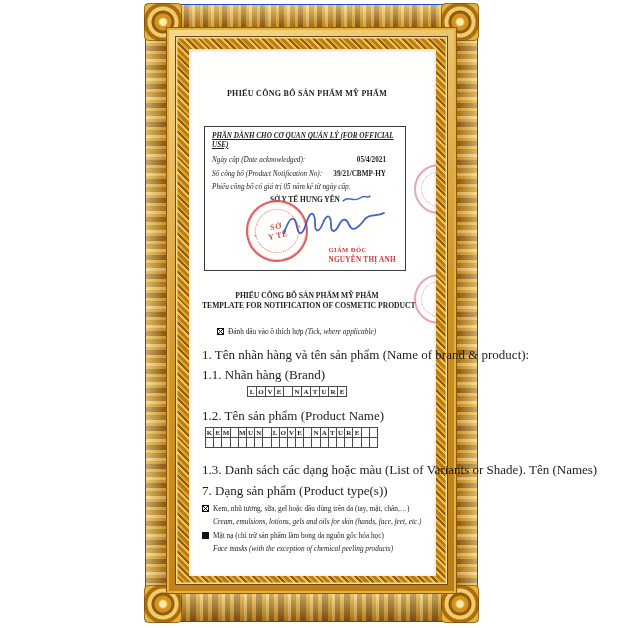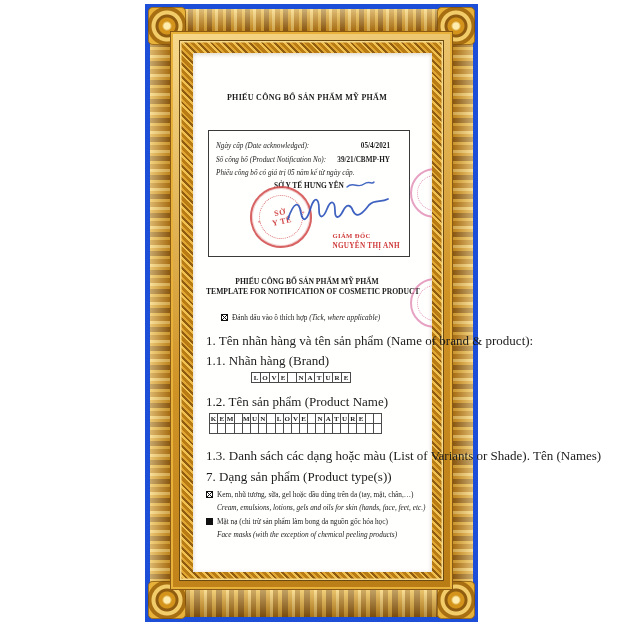--- a/index.html
+++ b/index.html
@@ -2,21 +2,21 @@
 <html><head>
 <meta charset="utf-8">
 <style>
   * { margin:0; padding:0; box-sizing:border-box; }
   html,body { width:628px; height:628px; background:#ffffff; overflow:hidden;
               font-family:"Liberation Serif","DejaVu Serif",serif; }
   .scene { position:relative; width:628px; height:628px; background:#ffffff; }
 
   
   .frame { position:absolute; left:145px; top:4px; width:333px; height:618px;
-           background:#c8881c; border:5px solid #1d4ed8; }
+           background:#c8881c; border:1px solid #1d4ed8; }
   .fs { position:absolute; }
   .fs-top { left:0; top:0; right:0; height:22px;
     background:
       linear-gradient(180deg, rgba(255,244,200,.55), rgba(122,72,12,.30)),
       repeating-linear-gradient(90deg,#8f5c10 0 5px,#d99b22 5px 8px,#f3cc6a 8px 11px,#b97b14 11px 16px,#e8b23a 16px 19px);
   }
   .fs-bottom { left:0; bottom:0; right:0; height:27px;
     background:
       linear-gradient(0deg, rgba(90,52,8,.40), rgba(255,244,200,.45)),
       repeating-linear-gradient(90deg,#8f5c10 0 6px,#d99b22 6px 10px,#f3cc6a 10px 13px,#a86f12 13px 18px,#e8b23a 18px 22px);
@@ -122,20 +122,21 @@
     <div class="fc fc-br"></div>
     <div class="f-step"></div>
     <div class="f-inner"></div>
 
     <div class="paper">
       <div class="content">
 
         <div class="doc-title">PHIẾU CÔNG BỐ SẢN PHẨM MỸ PHẨM</div>
 
         <div class="official-box">
+          <div class="box-heading">PHẦN DÀNH CHO CƠ QUAN QUẢN LÝ (FOR OFFICIAL USE)</div>
           <div class="kv">
             <span class="kv-label">Ngày cấp (Date acknowledged):</span>
             <span class="kv-value">05/4/2021</span>
           </div>
           <div class="kv">
             <span class="kv-label">Số công bố (Product Notification No):</span>
             <span class="kv-value">39/21/CBMP-HY</span>
           </div>
           <div class="validity">Phiếu công bố có giá trị 05 năm kể từ ngày cấp.</div>
           <div class="authority-row">

